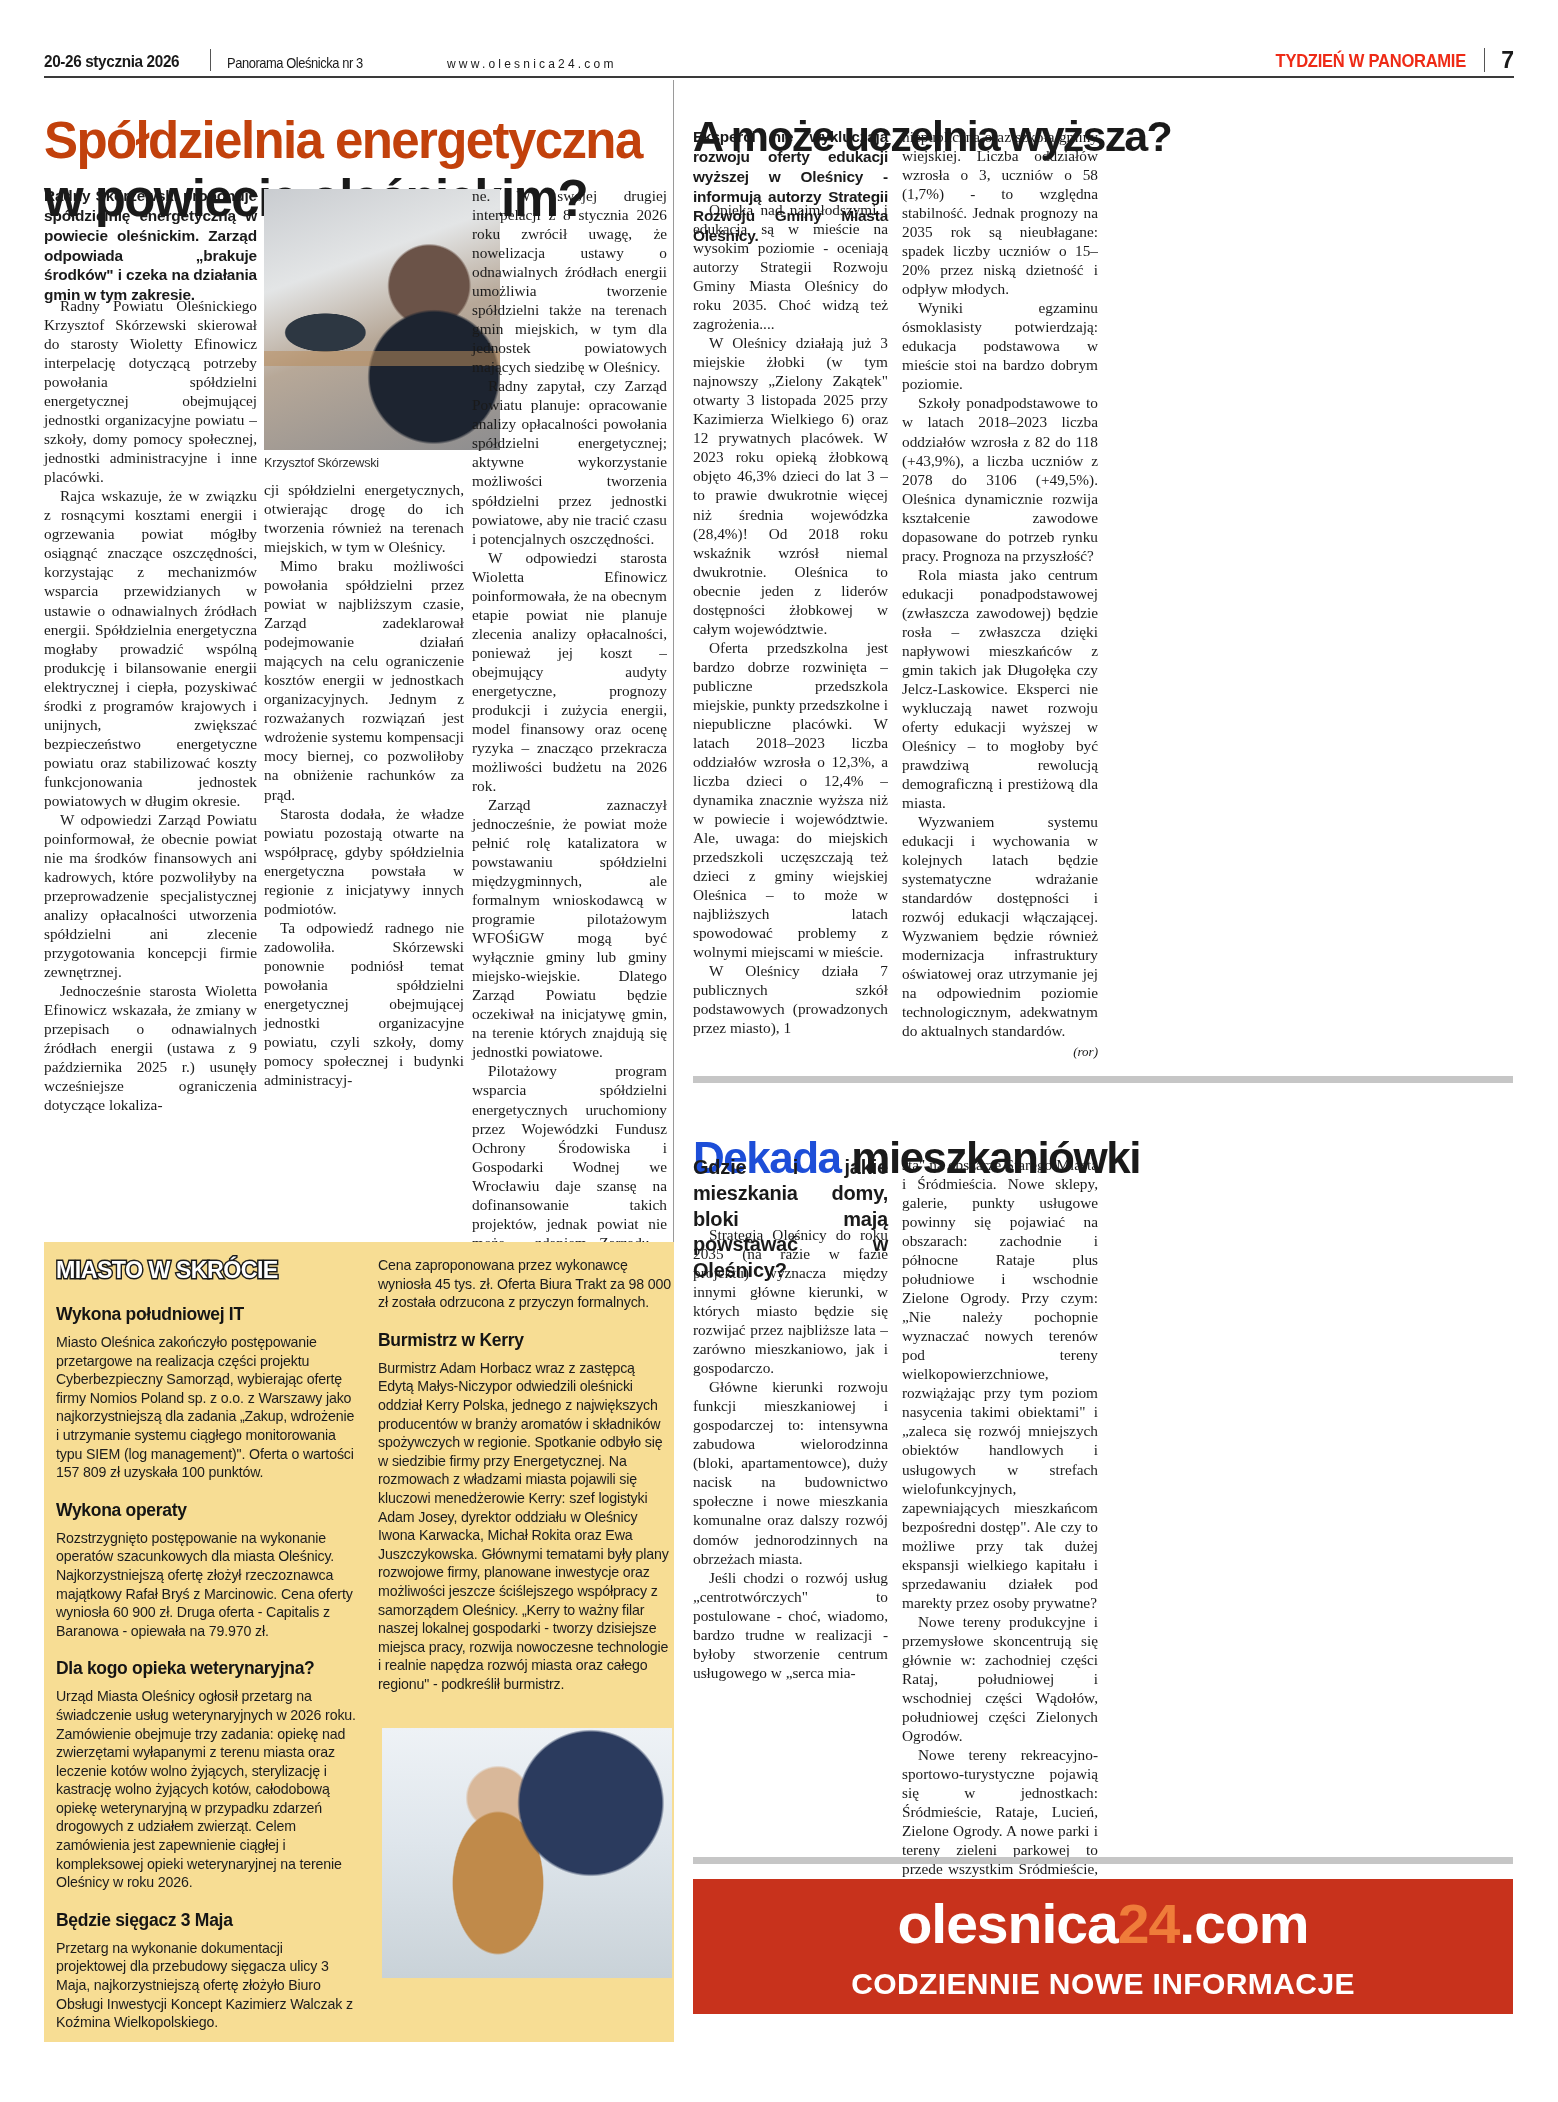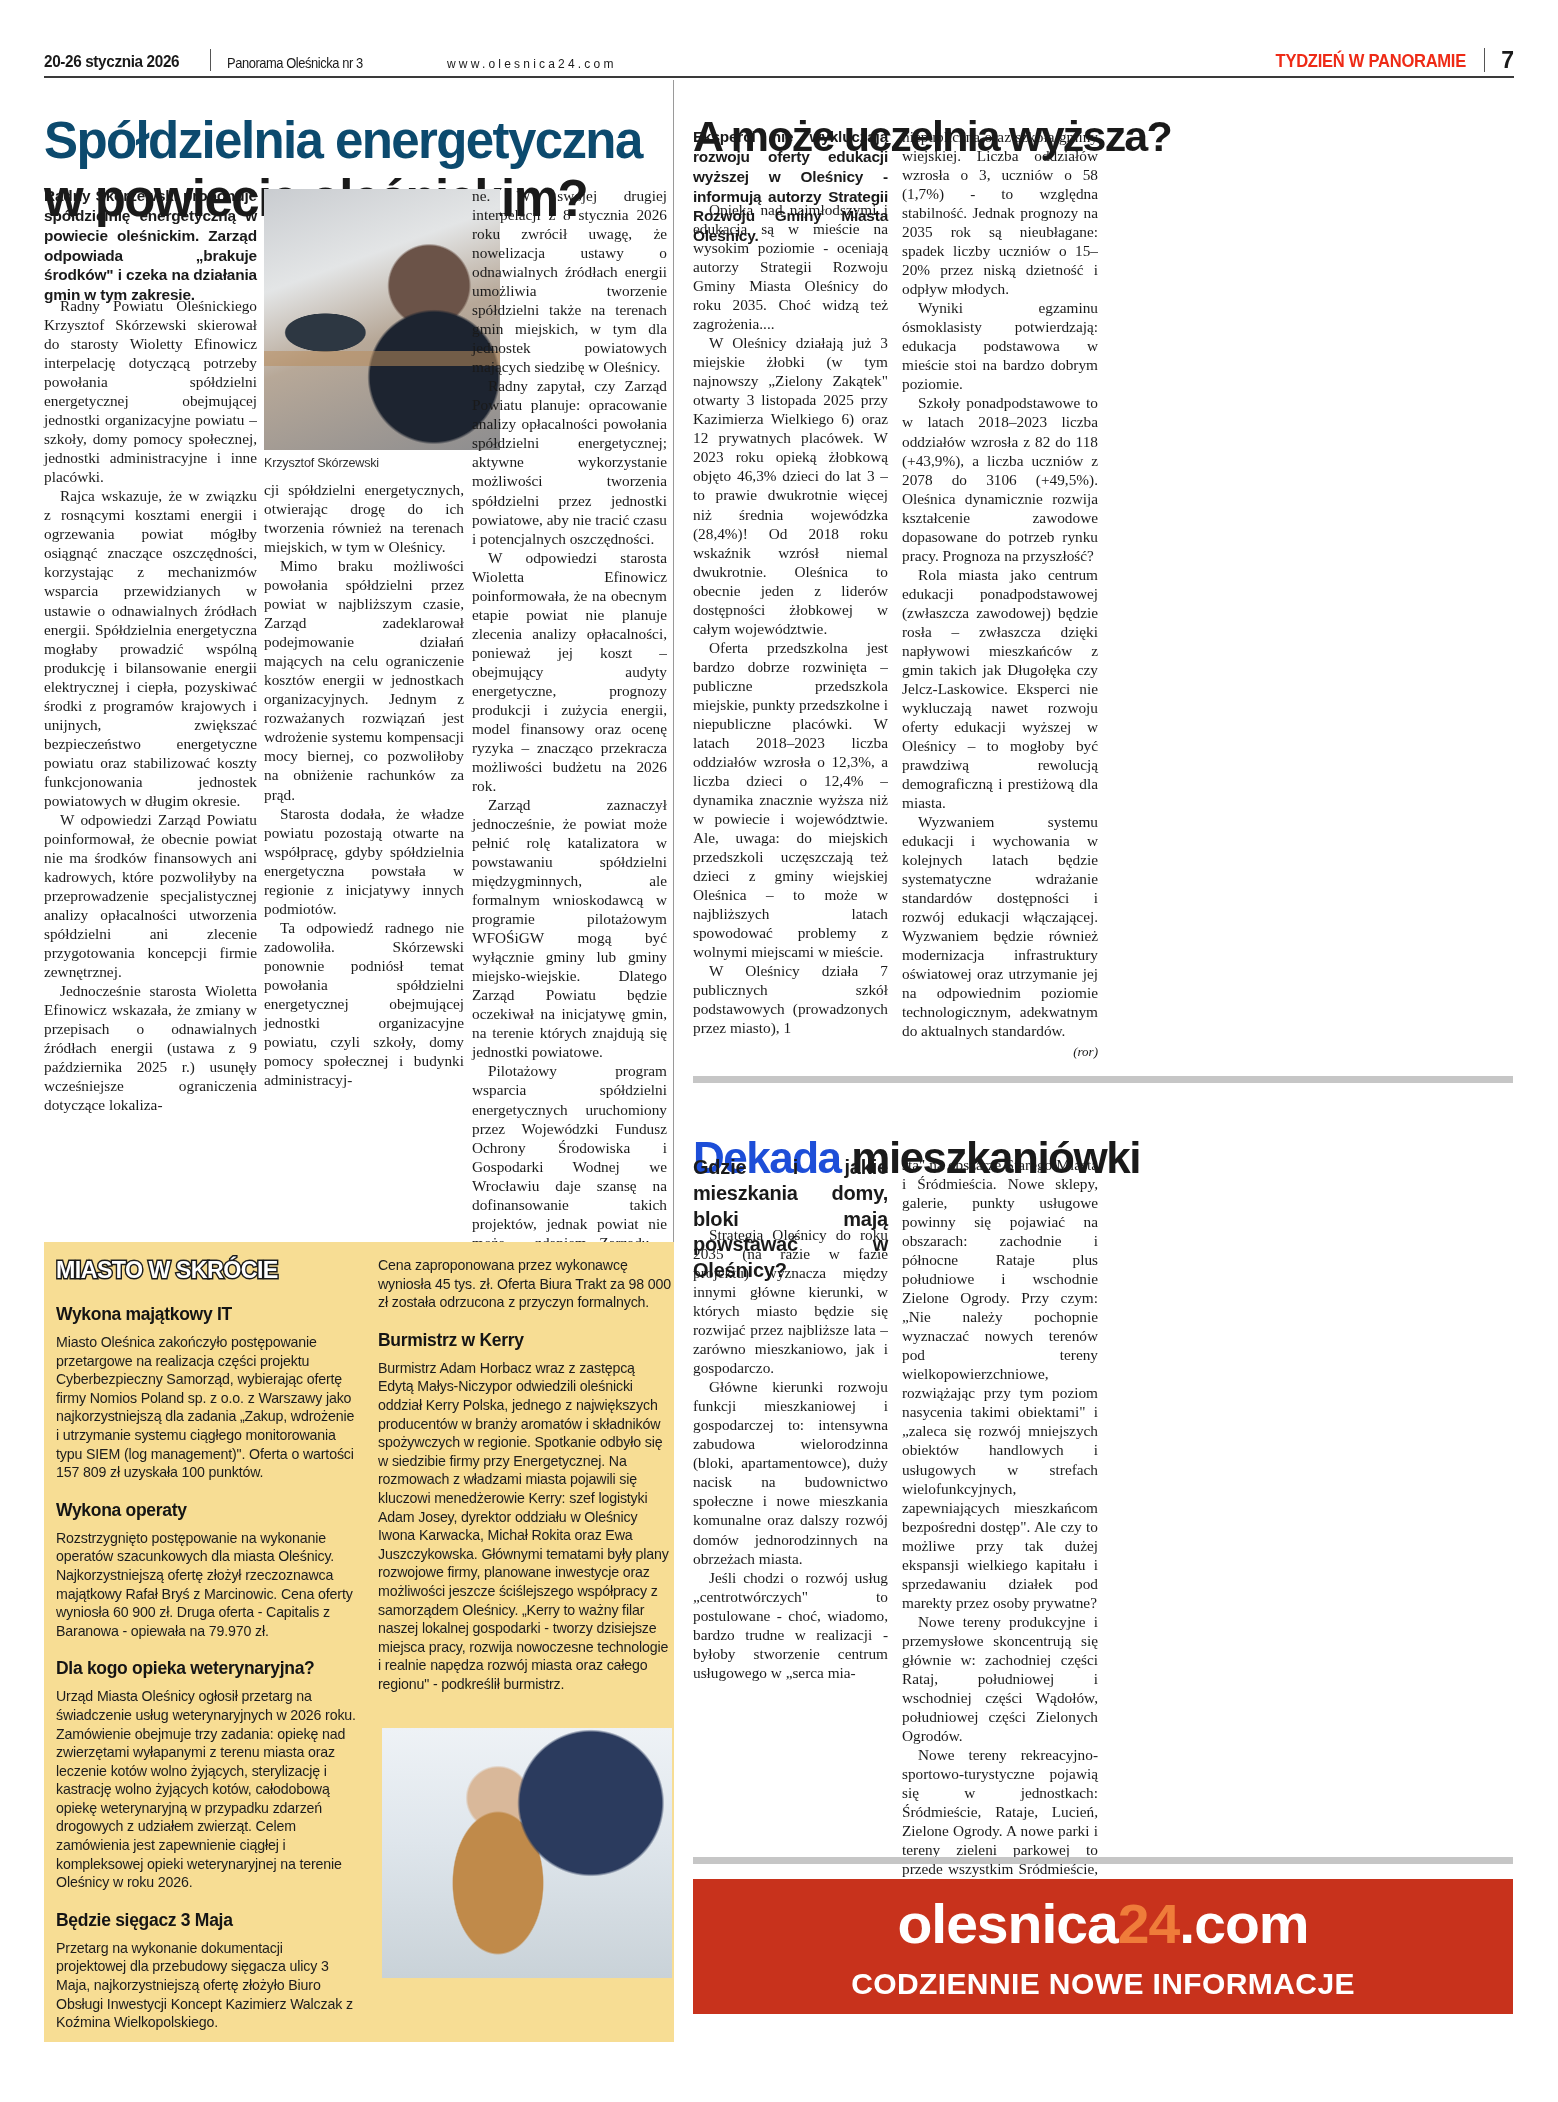--- a/index.html
+++ b/index.html
@@ -47,21 +47,21 @@
   
   .vdivider { position:absolute; top:80px; left:673px; width:1px; height:1640px; background:#9a9a9a; }
 
   
   .lead-head {
     position:absolute; left:44px; top:78px; width:620px;
     font-family:"Liberation Sans", sans-serif;
     font-weight:bold; font-size:51px; line-height:1.14;
     letter-spacing:-1.6px;
   }
-  .lead-head .l1 { color:#0c4a6e; display:block; }
+  .lead-head .l1 { color:#c2410c; display:block; }
   .lead-head .l2 { color:#1a1a1a; display:block; }
 
   .lede {
     position:absolute; left:44px; top:186px; width:213px;
     font-family:"Liberation Sans", sans-serif;
     font-weight:bold; font-size:15.4px; line-height:1.29;
     text-align:justify; letter-spacing:-0.15px;
   }
 
   .photo-main {
@@ -234,21 +234,21 @@
     <p>W odpowiedzi starosta Wioletta Efinowicz poinformowała, że na obecnym etapie powiat nie planuje zlecenia analizy opłacalności, ponieważ jej koszt – obejmujący audyty energetyczne, prognozy produkcji i zużycia energii, model finansowy oraz ocenę ryzyka – znacząco przekracza możliwości budżetu na 2026 rok.</p>
     <p>Zarząd zaznaczył jednocześnie, że powiat może pełnić rolę katalizatora w powstawaniu spółdzielni międzygminnych, ale formalnym wnioskodawcą w programie pilotażowym WFOŚiGW mogą być wyłącznie gminy lub gminy miejsko-wiejskie. Dlatego Zarząd Powiatu będzie oczekiwał na inicjatywę gmin, na terenie których znajdują się jednostki powiatowe.</p>
     <p>Pilotażowy program wsparcia spółdzielni energetycznych uruchomiony przez Wojewódzki Fundusz Ochrony Środowiska i Gospodarki Wodnej we Wrocławiu daje szansę na dofinansowanie takich projektów, jednak powiat nie może - zdaniem Zarządu - samodzielnie aplikować o środki.</p>
     <p class="sig">(ror)</p>
   </div>
 
   <div class="ybox">
     <div class="ybox-head">MIASTO W SKRÓCIE</div>
 
     <div class="ybox-col1">
-      <div class="sub-h first">Wykona majątkowy IT</div>
+      <div class="sub-h first">Wykona południowej IT</div>
       <p class="ytext">Miasto Oleśnica zakończyło postępowanie przetargowe na realizacja części projektu Cyberbezpieczny Samorząd, wybierając ofertę firmy Nomios Poland sp. z o.o. z Warszawy jako najkorzystniejszą dla zadania „Zakup, wdrożenie i utrzymanie systemu ciągłego monitorowania typu SIEM (log management)". Oferta o wartości 157 809 zł uzyskała 100 punktów.</p>
 
       <div class="sub-h">Wykona operaty</div>
       <p class="ytext">Rozstrzygnięto postępowanie na wykonanie operatów szacunkowych dla miasta Oleśnicy. Najkorzystniejszą ofertę złożył rzeczoznawca majątkowy Rafał Bryś z Marcinowic. Cena oferty wyniosła 60 900 zł. Druga oferta - Capitalis z Baranowa - opiewała na 79.970 zł.</p>
 
       <div class="sub-h">Dla kogo opieka weterynaryjna?</div>
       <p class="ytext">Urząd Miasta Oleśnicy ogłosił przetarg na świadczenie usług weterynaryjnych w 2026 roku. Zamówienie obejmuje trzy zadania: opiekę nad zwierzętami wyłapanymi z terenu miasta oraz leczenie kotów wolno żyjących,  sterylizację i kastrację wolno żyjących kotów, całodobową opiekę weterynaryjną w przypadku zdarzeń drogowych z udziałem zwierząt. Celem zamówienia jest zapewnienie ciągłej i kompleksowej opieki weterynaryjnej na terenie Oleśnicy w roku 2026.</p>
 
       <div class="sub-h">Będzie sięgacz 3 Maja</div>
       <p class="ytext">Przetarg na wykonanie dokumentacji projektowej dla przebudowy sięgacza ulicy 3 Maja, najkorzystniejszą ofertę złożyło Biuro Obsługi Inwestycji Koncept Kazimierz Walczak z Koźmina Wielkopolskiego.</p>

